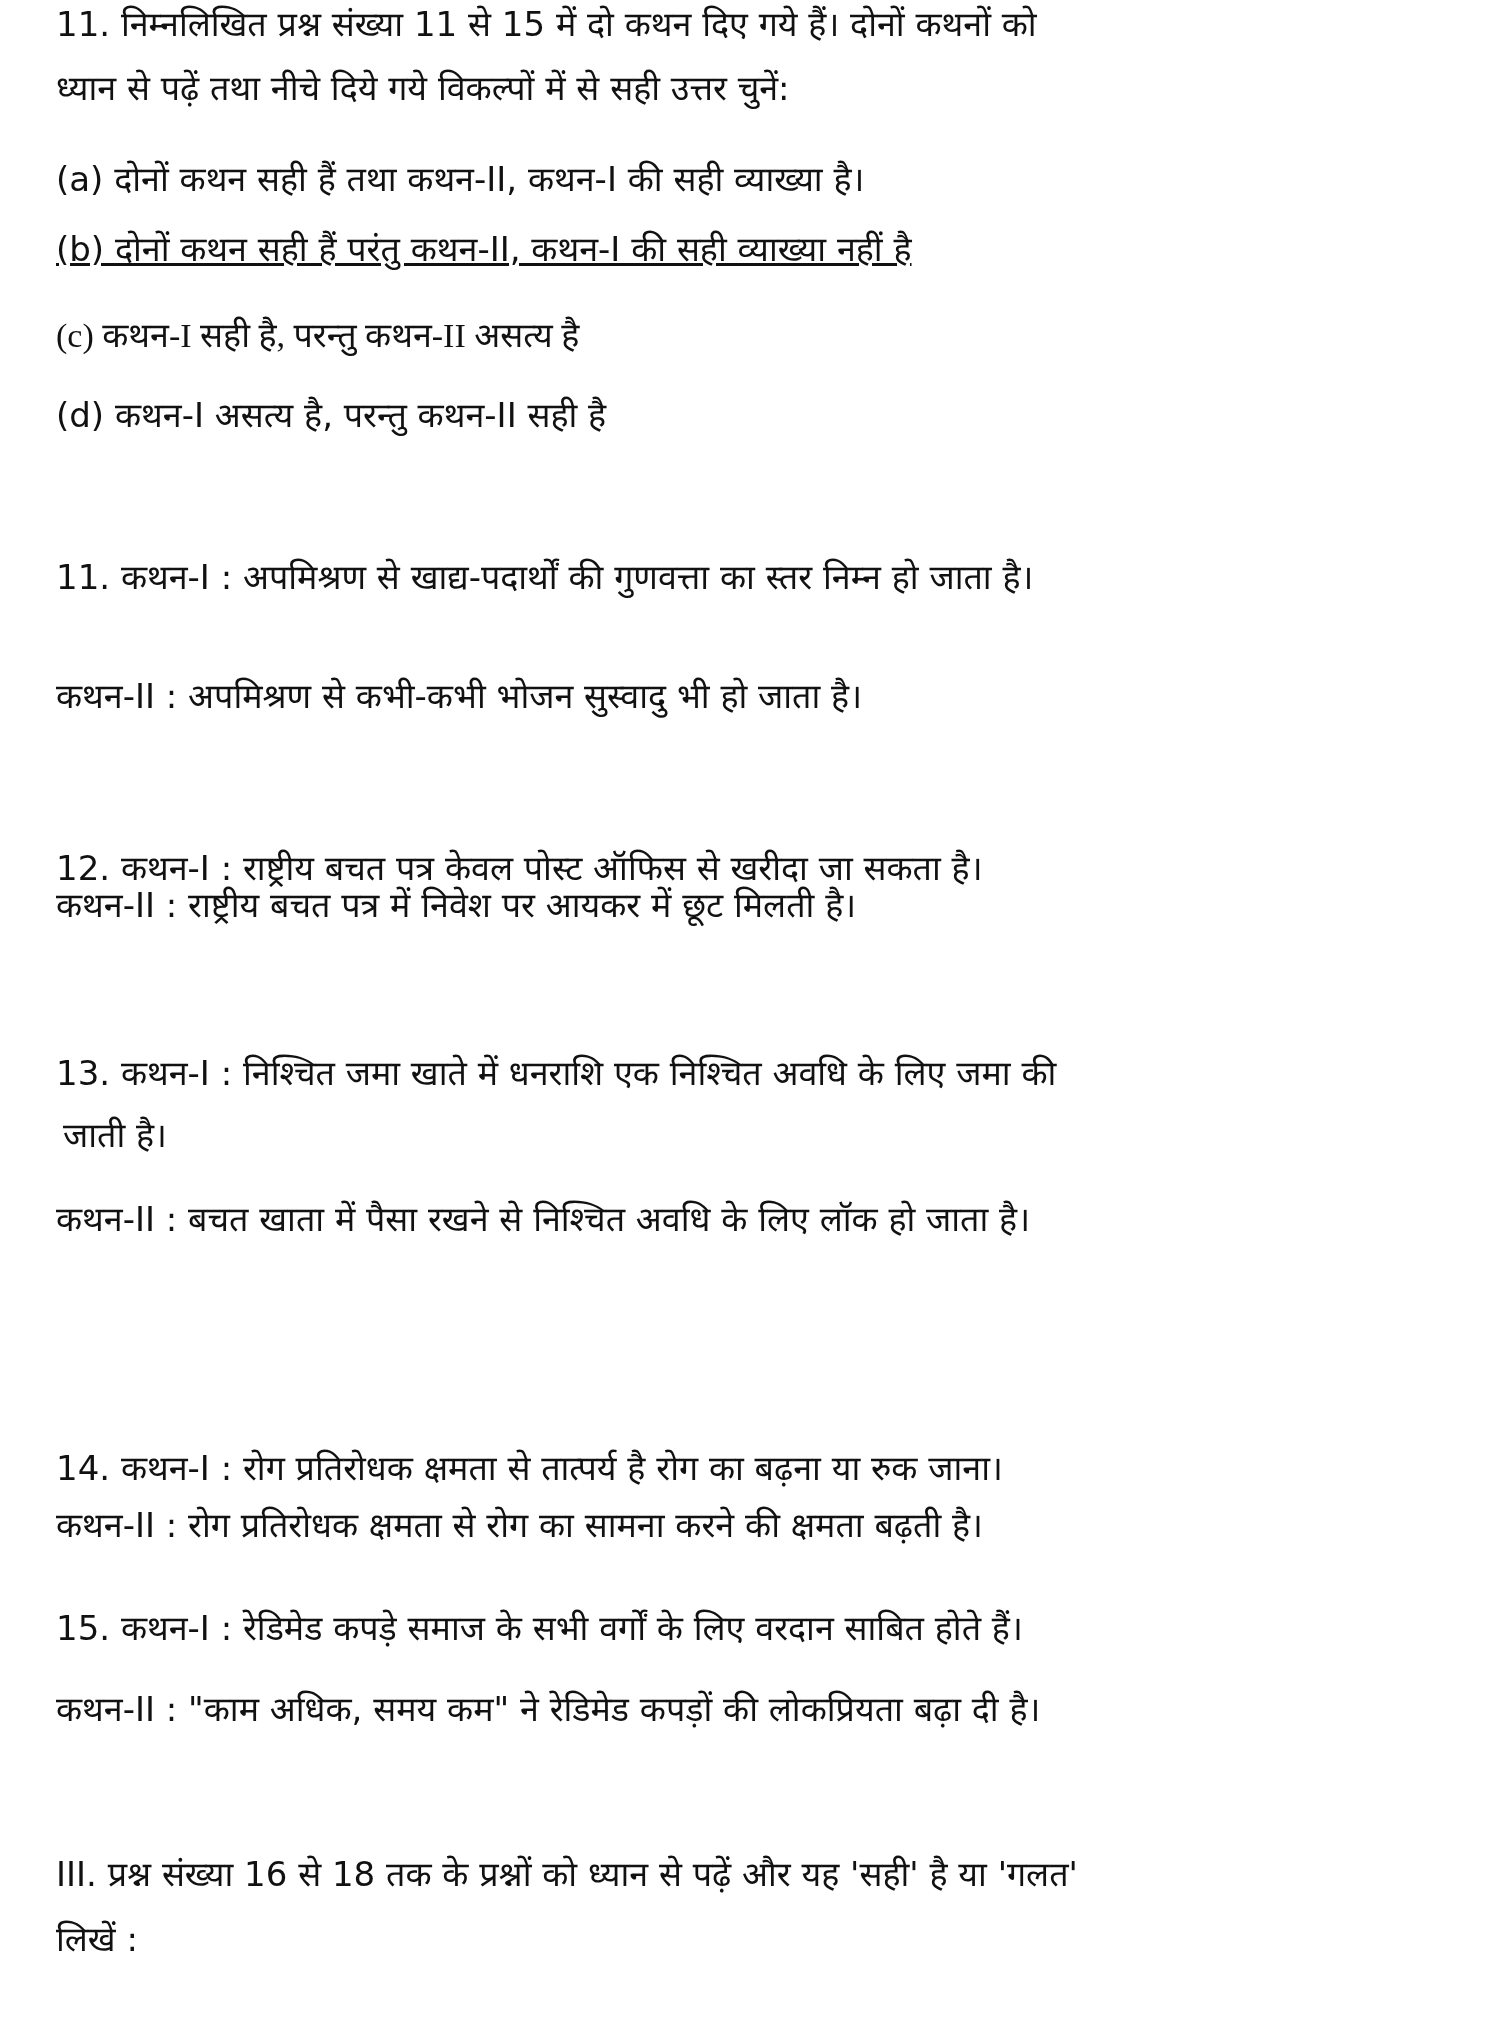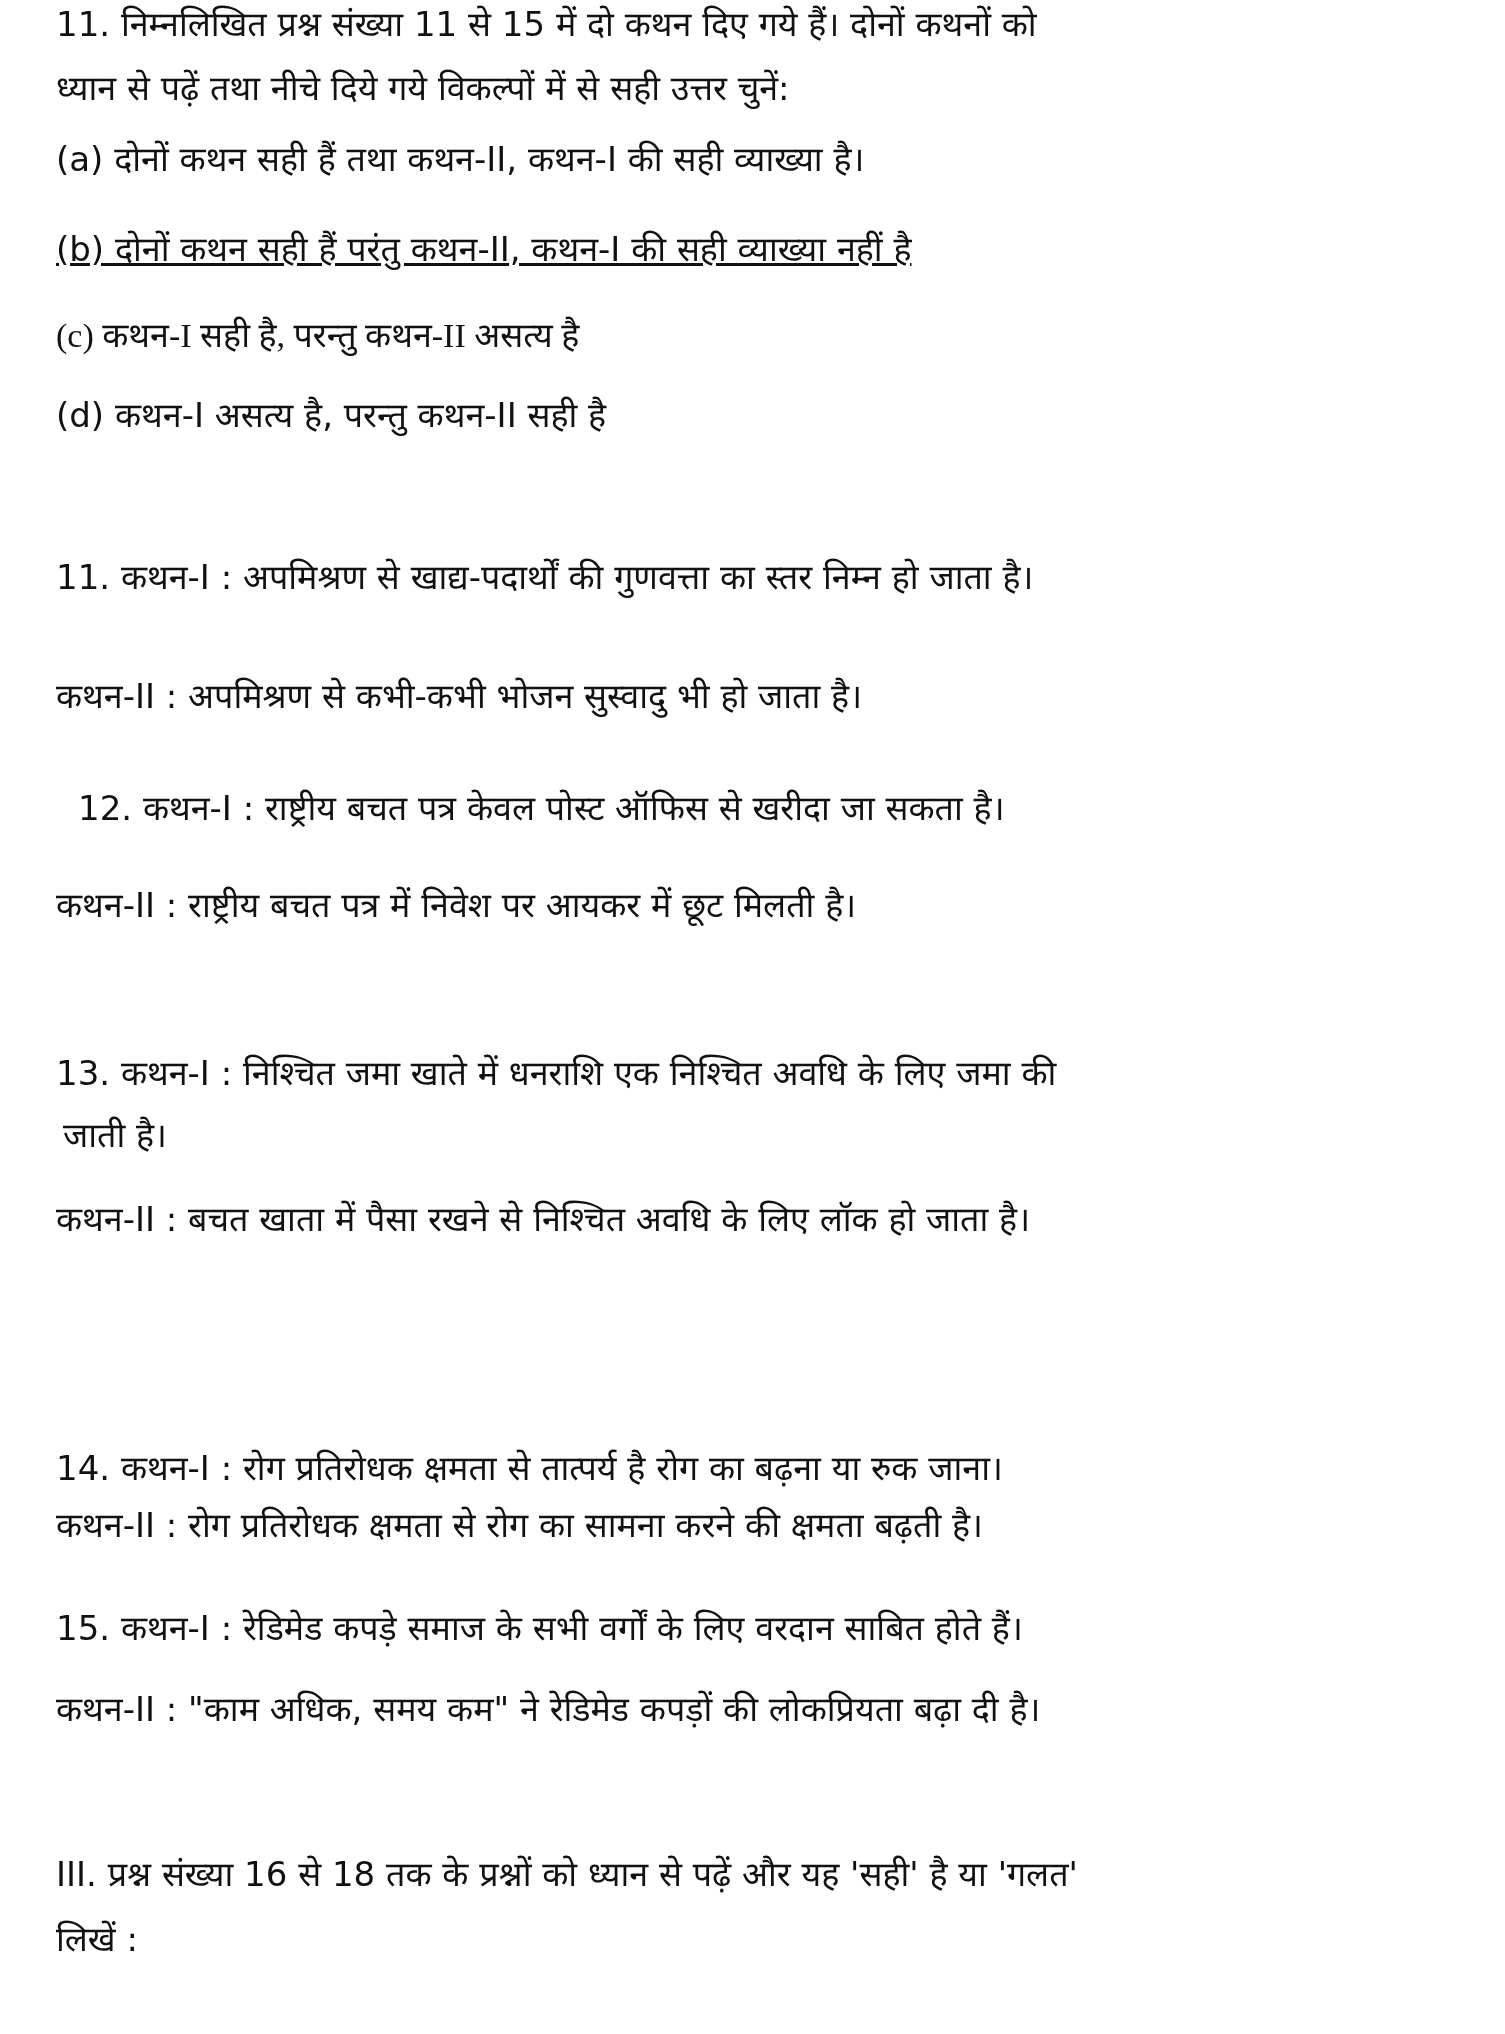--- a/index.html
+++ b/index.html
@@ -7,29 +7,29 @@
          font-family:"DejaVu Sans","Liberation Sans",sans-serif; color:#111; }
   .line { position:absolute; left:56px; font-size:34px; line-height:48px; white-space:nowrap; transform-origin:left center; }
 </style>
 </head>
 <body>
 
 <div>
   <div class="line" style="top:0px;">11. निम्नलिखित प्रश्न संख्या 11 से 15 में दो कथन दिए गये हैं। दोनों कथनों को</div>
   <div class="line" style="top:64px;">ध्यान से पढ़ें तथा नीचे दिये गये विकल्पों में से सही उत्तर चुनें:</div>
 
-  <div class="line" style="top:135px;">(a) दोनों कथन सही हैं तथा कथन-II, कथन-I की सही व्याख्या है।</div>
+  <div class="line" style="top:155px;">(a) दोनों कथन सही हैं तथा कथन-II, कथन-I की सही व्याख्या है।</div>
   <div class="line" style="top:225px;text-decoration:underline;">(b) दोनों कथन सही हैं परंतु कथन-II, कथन-I की सही व्याख्या नहीं है</div>
   <div class="line" style="top:312px;font-family:Liberation Serif, serif;">(c) कथन-I सही है, परन्तु कथन-II असत्य है</div>
   <div class="line" style="top:391px;">(d) कथन-I असत्य है, परन्तु कथन-II सही है</div>
 
   <div class="line" style="top:553px;">11. कथन-I : अपमिश्रण से खाद्य-पदार्थों की गुणवत्ता का स्तर निम्न हो जाता है।</div>
   <div class="line" style="top:672px;">कथन-II : अपमिश्रण से कभी-कभी भोजन सुस्वादु भी हो जाता है।</div>
 
-  <div class="line" style="top:784px;margin-left:22px;">12. कथन-I : राष्ट्रीय बचत पत्र केवल पोस्ट ऑफिस से खरीदा जा सकता है।</div>
+  <div class="line" style="top:844px;">12. कथन-I : राष्ट्रीय बचत पत्र केवल पोस्ट ऑफिस से खरीदा जा सकता है।</div>
   <div class="line" style="top:881px;">कथन-II : राष्ट्रीय बचत पत्र में निवेश पर आयकर में छूट मिलती है।</div>
 
   <div class="line" style="top:1049px;">13. कथन-I : निश्चित जमा खाते में धनराशि एक निश्चित अवधि के लिए जमा की</div>
   <div class="line" style="top:1111px;margin-left:7px;">जाती है।</div>
   <div class="line" style="top:1195px;text-align:center;">कथन-II : बचत खाता में पैसा रखने से निश्चित अवधि के लिए लॉक हो जाता है।</div>
 
   <div class="line" style="top:1434px;margin-top:10px;">14. कथन-I : रोग प्रतिरोधक क्षमता से तात्पर्य है रोग का बढ़ना या रुक जाना।</div>
   <div class="line" style="top:1501px;">कथन-II : रोग प्रतिरोधक क्षमता से रोग का सामना करने की क्षमता बढ़ती है।</div>
 
   <div class="line" style="top:1604px;">15. कथन-I : रेडिमेड कपड़े समाज के सभी वर्गों के लिए वरदान साबित होते हैं।</div>

